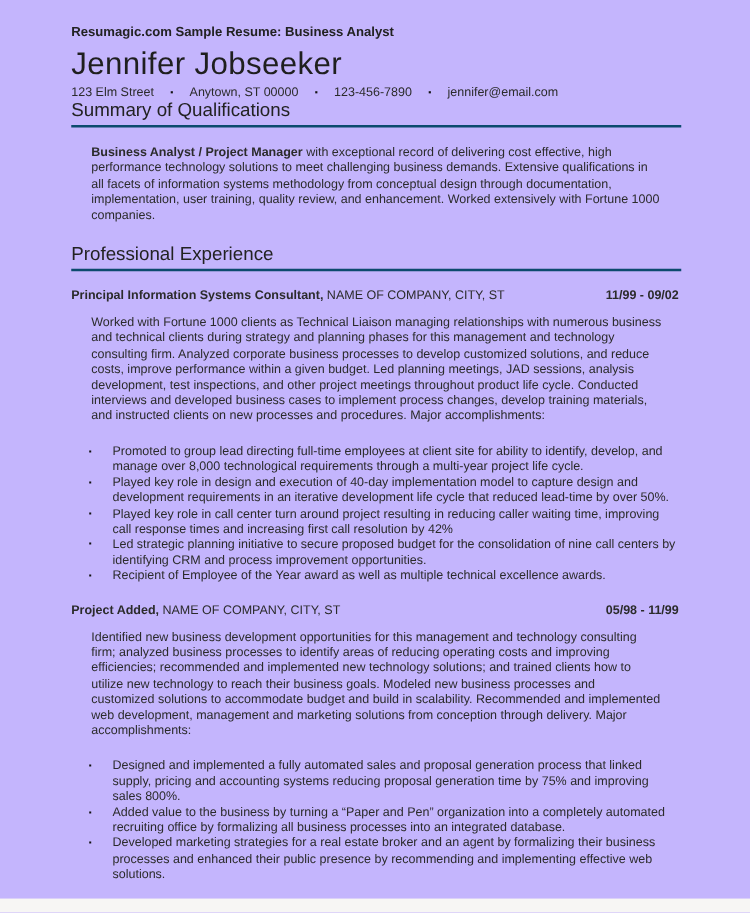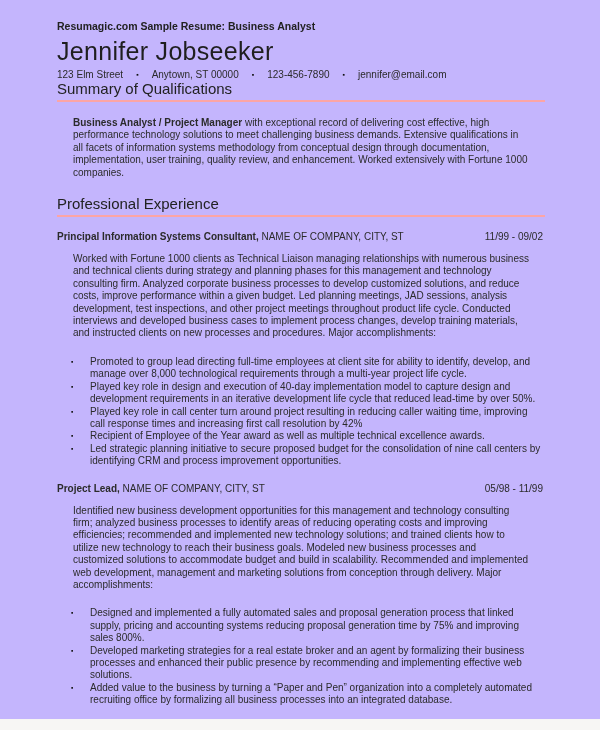--- a/index.html
+++ b/index.html
@@ -42,41 +42,41 @@
     vertical-align: 1px;
     margin: 0 13px;
     color: #111;
   }
   h2.section {
     font-size: 15px;
     font-weight: 400;
     color: #222;
     margin: 0;
     padding-bottom: 3px;
-    border-bottom: 2px solid #fca5a5;
+    border-bottom: 2px solid #0c4a6e;
   }
   .mt-summary   { margin-top: 17px; }
   .mt-exper     { margin-top: 20px; }
   .body-text {
     font-size: 10px;
     line-height: 12.4px;
     margin: 16px;
     color: #2b2b2b;
   }
   .summary-text { margin-top: 15px; }
   .job-head {
     display: flex;
     justify-content: space-between;
     align-items: center;
     font-size: 10px;
     margin-top: 15px;
   }
   .job-head.first { margin-top: 14px; }
   .job-title { font-weight: bold; }
-  .job-dates { font-weight: normal; white-space: nowrap; padding-right: 2px; }
+  .job-dates { font-weight: bold; white-space: nowrap; padding-right: 2px; }
   .job-desc  { margin-top: 11px; }
   ul.bullets {
     list-style: none;
     margin: 11px 0 0 0;
     padding: 0;
     font-size: 10px;
     line-height: 12.4px;
   }
   ul.bullets li {
     display: flex;
@@ -125,43 +125,43 @@
     <li>
         <span class="bullet-glyph">▪</span>
         <span class="bullet-text">Played key role in design and execution of 40-day implementation model to capture design and development requirements in an iterative development life cycle that reduced lead-time by over 50%.</span>
       </li>
     <li>
         <span class="bullet-glyph">▪</span>
         <span class="bullet-text">Played key role in call center turn around project resulting in reducing caller waiting time, improving call response times and increasing first call resolution by 42%</span>
       </li>
     <li>
         <span class="bullet-glyph">▪</span>
-        <span class="bullet-text">Recipient of Employee of the Year award as well as multiple technical excellence awards.</span>
+        <span class="bullet-text">Led strategic planning initiative to secure proposed budget for the consolidation of nine call centers by identifying CRM and process improvement opportunities.</span>
       </li>
     <li>
         <span class="bullet-glyph">▪</span>
-        <span class="bullet-text">Led strategic planning initiative to secure proposed budget for the consolidation of nine call centers by identifying CRM and process improvement opportunities.</span>
+        <span class="bullet-text">Recipient of Employee of the Year award as well as multiple technical excellence awards.</span>
       </li>
   </ul>
 
   <div class="job-head">
-    <span><span class="job-title">Project Lead,</span><span> NAME OF COMPANY, CITY, ST</span></span>
+    <span><span class="job-title">Project Added,</span><span> NAME OF COMPANY, CITY, ST</span></span>
     <span class="job-dates">05/98 - 11/99</span>
   </div>
 
   <p class="body-text job-desc">Identified new business development opportunities for this management and technology consulting firm; analyzed business processes to identify areas of reducing operating costs and improving efficiencies; recommended and implemented new technology solutions; and trained clients how to utilize new technology to reach their business goals.  Modeled new business processes and customized solutions to accommodate budget and build in scalability.  Recommended and implemented web development, management and marketing solutions from conception through delivery.  Major accomplishments:</p>
 
   <ul class="bullets">
     <li>
         <span class="bullet-glyph">▪</span>
         <span class="bullet-text">Designed and implemented a fully automated sales and proposal generation process that linked supply, pricing and accounting systems reducing proposal generation time by 75% and improving sales 800%.</span>
       </li>
     <li>
         <span class="bullet-glyph">▪</span>
-        <span class="bullet-text">Developed marketing strategies for a real estate broker and an agent by formalizing their business processes and enhanced their public presence by recommending and implementing effective web solutions.</span>
+        <span class="bullet-text">Added value to the business by turning a “Paper and Pen” organization into a completely automated recruiting office by formalizing all business processes into an integrated database.</span>
       </li>
     <li>
         <span class="bullet-glyph">▪</span>
-        <span class="bullet-text">Added value to the business by turning a “Paper and Pen” organization into a completely automated recruiting office by formalizing all business processes into an integrated database.</span>
+        <span class="bullet-text">Developed marketing strategies for a real estate broker and an agent by formalizing their business processes and enhanced their public presence by recommending and implementing effective web solutions.</span>
       </li>
   </ul>
 
 </div>
 
 </body></html>

